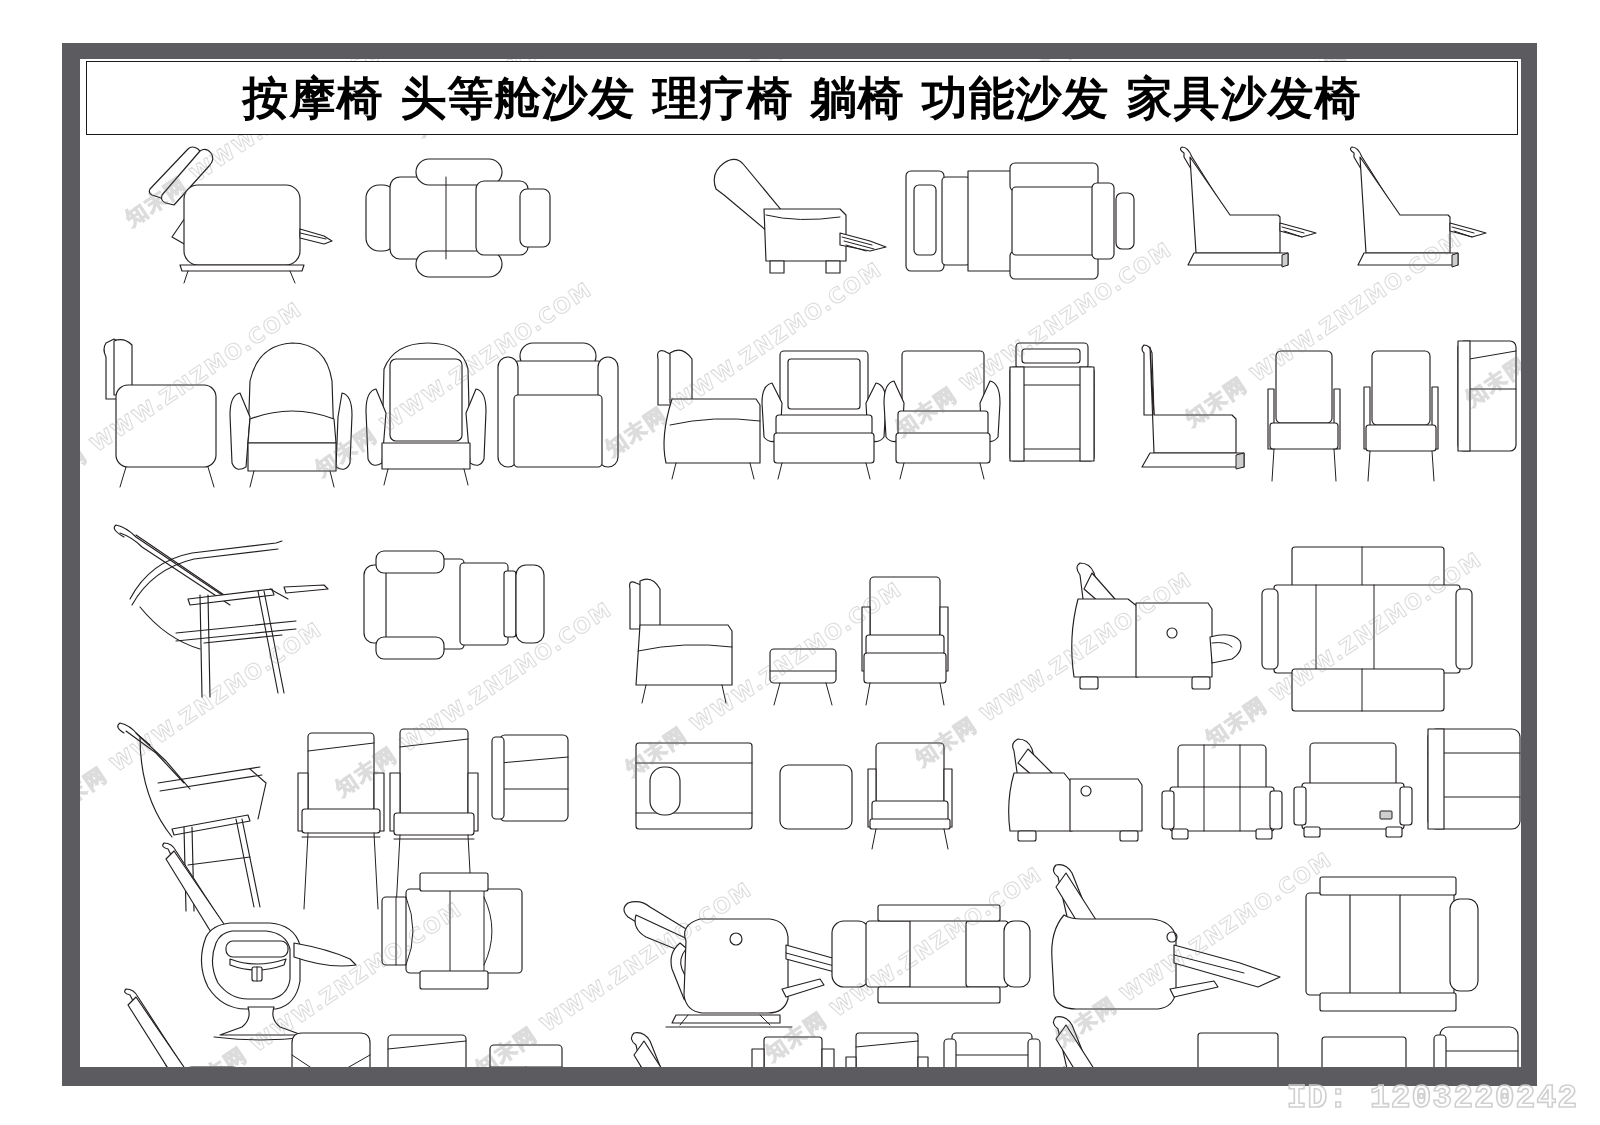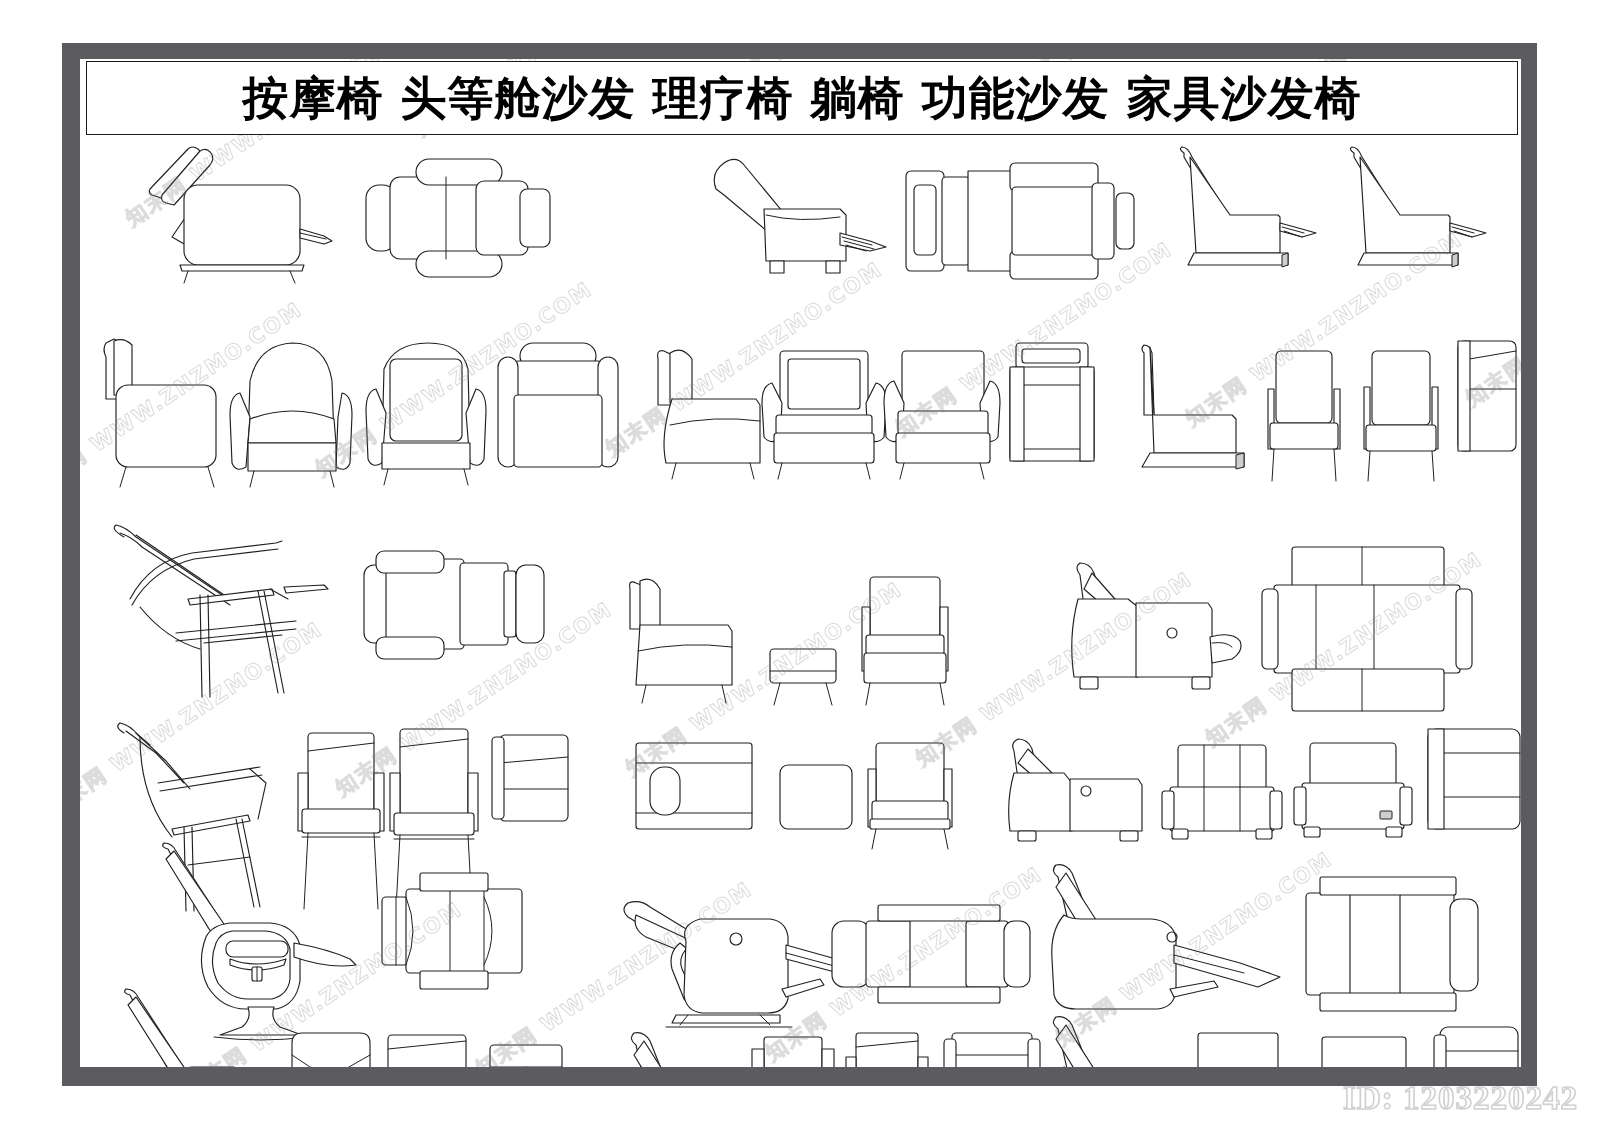--- a/index.html
+++ b/index.html
@@ -120,21 +120,21 @@
     color: transparent;
     -webkit-text-stroke: 2.2px rgba(150,150,150,0.65);
     z-index: 8;
     pointer-events: none;
     white-space: nowrap;
   }
   .wm-id {
     position: absolute;
     right: 22px;
     bottom: 8px;
-    font-family: Liberation Serif, serif;
+    font-family: Liberation Mono, monospace;
     font-size: 33px;
     font-weight: 700;
     letter-spacing: 1px;
     color: transparent;
     -webkit-text-stroke: 1.6px rgba(205,205,205,0.95);
     z-index: 9;
     pointer-events: none;
     white-space: nowrap;
   }
 </style>

